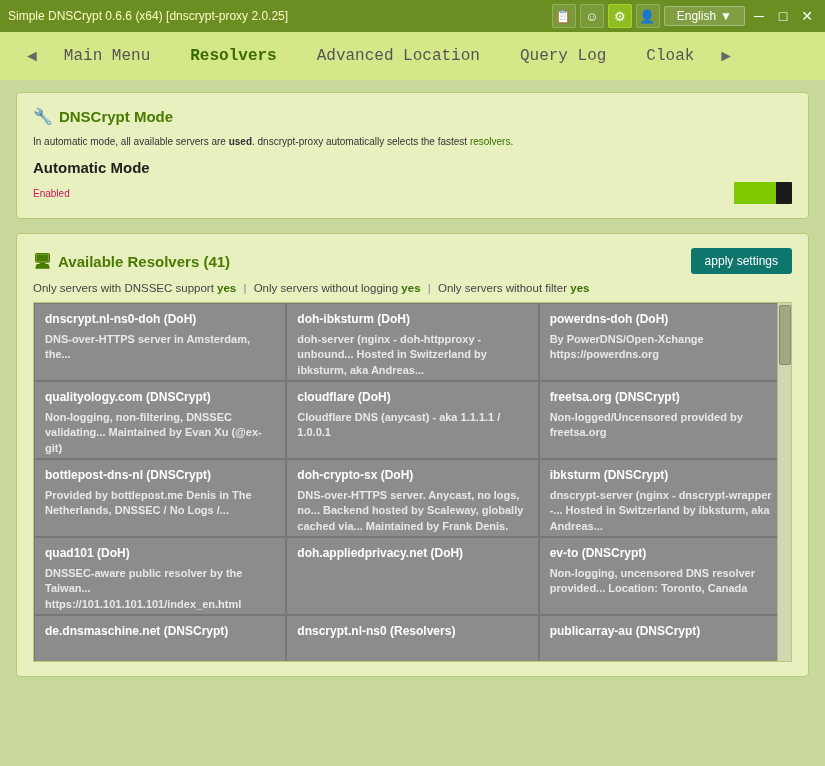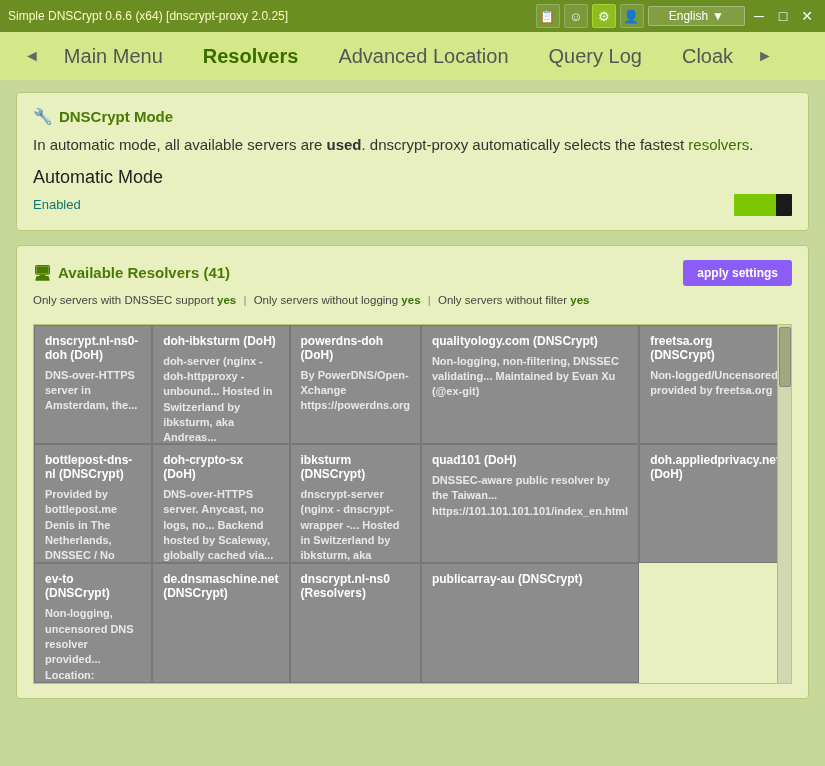--- a/index.html
+++ b/index.html
@@ -47,21 +47,21 @@
     }
     .titlebar-icon-btn.active {
       background: #8fbc20;
       border-color: #acd428;
     }
     .lang-btn {
       background: rgba(255,255,255,0.15);
       border: 1px solid rgba(255,255,255,0.3);
       border-radius: 2px;
       color: white;
-      padding: 2px 20px;
+      padding: 2px 12px;
       font-size: 12px;
       display: flex;
       align-items: center;
       gap: 4px;
       cursor: pointer;
     }
     .win-btn {
       width: 20px;
       height: 20px;
       display: flex;
@@ -83,24 +83,25 @@
       gap: 0;
     }
     .nav-arrow {
       color: #666;
       font-size: 16px;
       cursor: pointer;
       padding: 0 4px;
     }
     .nav-item {
       padding: 8px 20px;
-      font-size: 20px;
+      font-size: 16px;
       color: #555;
       cursor: pointer;
       white-space: nowrap;
+      font-family: Liberation Mono, monospace;
     }
     .nav-item.active {
       color: #3a6b00;
       font-weight: bold;
     }
 
     
     #main {
       background: #c8d89a;
       padding: 12px 16px;
@@ -122,42 +123,42 @@
       color: #4a7a00;
       margin-bottom: 8px;
       display: flex;
       align-items: center;
       gap: 6px;
     }
     .section-title-icon {
       font-size: 16px;
     }
     .section-desc {
-      font-size: 15px;
+      font-size: 10px;
       color: #333;
       margin-bottom: 10px;
       line-height: 1.5;
     }
     .section-desc a, .section-desc .link {
       color: #3a7000;
     }
     .mode-label {
-      font-weight: normal;
-      font-size: 18px;
+      font-weight: bold;
+      font-size: 15px;
       margin-bottom: 6px;
       color: #222;
     }
     .enabled-row {
       display: flex;
       align-items: center;
       justify-content: space-between;
     }
     .enabled-text {
-      font-size: 13px;
-      color: #0f766e;
+      font-size: 10px;
+      color: #be185d;
     }
     .toggle-container {
       display: flex;
       align-items: center;
       gap: 0;
     }
     .toggle-track {
       width: 58px;
       height: 22px;
       background: #5a9e00;
@@ -191,54 +192,54 @@
     }
     .resolvers-title {
       font-size: 15px;
       font-weight: bold;
       color: #4a7a00;
       display: flex;
       align-items: center;
       gap: 6px;
     }
     .apply-btn {
-      background: #8b5cf6;
+      background: #0f766e;
       color: white;
       border: none;
       padding: 6px 14px;
       font-size: 12px;
       border-radius: 3px;
       cursor: pointer;
-      font-weight: bold;
+      font-weight: normal;
     }
 
     .filter-row {
       font-size: 11.5px;
       color: #444;
-      margin-bottom: 18px;
+      margin-bottom: 8px;
     }
     .filter-row .yes {
       color: #3a7000;
       font-weight: bold;
     }
     .filter-row .sep {
       color: #888;
       margin: 0 4px;
     }
 
     
     .resolvers-grid-wrapper {
       position: relative;
       height: 360px;
       border: 1px solid #b8c878;
       overflow: hidden;
     }
     .resolvers-grid {
       display: grid;
-      grid-template-columns: repeat(5, 1fr);
+      grid-template-columns: repeat(3, 1fr);
       gap: 0;
       height: 100%;
       overflow-y: auto;
     }
     .resolver-card {
       background: #8c8c8c;
       border: 1px solid #777;
       padding: 8px 10px;
       min-height: 78px;
       cursor: pointer;
@@ -363,20 +364,24 @@
           <div class="resolver-card">
             <div class="resolver-name">powerdns-doh (DoH)</div>
             <div class="resolver-desc">By PowerDNS/Open-Xchange https://powerdns.org</div>
           </div>
           <div class="resolver-card">
             <div class="resolver-name">qualityology.com (DNSCrypt)</div>
             <div class="resolver-desc">Non-logging, non-filtering, DNSSEC validating...
 Maintained by Evan Xu (@ex-git)</div>
           </div>
           <div class="resolver-card">
+            <div class="resolver-name">cloudflare (DoH)</div>
+            <div class="resolver-desc">Cloudflare DNS (anycast) - aka 1.1.1.1 / 1.0.0.1</div>
+          </div>
+          <div class="resolver-card">
             <div class="resolver-name">freetsa.org (DNSCrypt)</div>
             <div class="resolver-desc">Non-logged/Uncensored provided by freetsa.org</div>
           </div>
           <div class="resolver-card">
             <div class="resolver-name">bottlepost-dns-nl (DNSCrypt)</div>
             <div class="resolver-desc">Provided by bottlepost.me
 Denis in The Netherlands, DNSSEC / No Logs /...</div>
           </div>
           <div class="resolver-card">
             <div class="resolver-name">doh-crypto-sx (DoH)</div>

